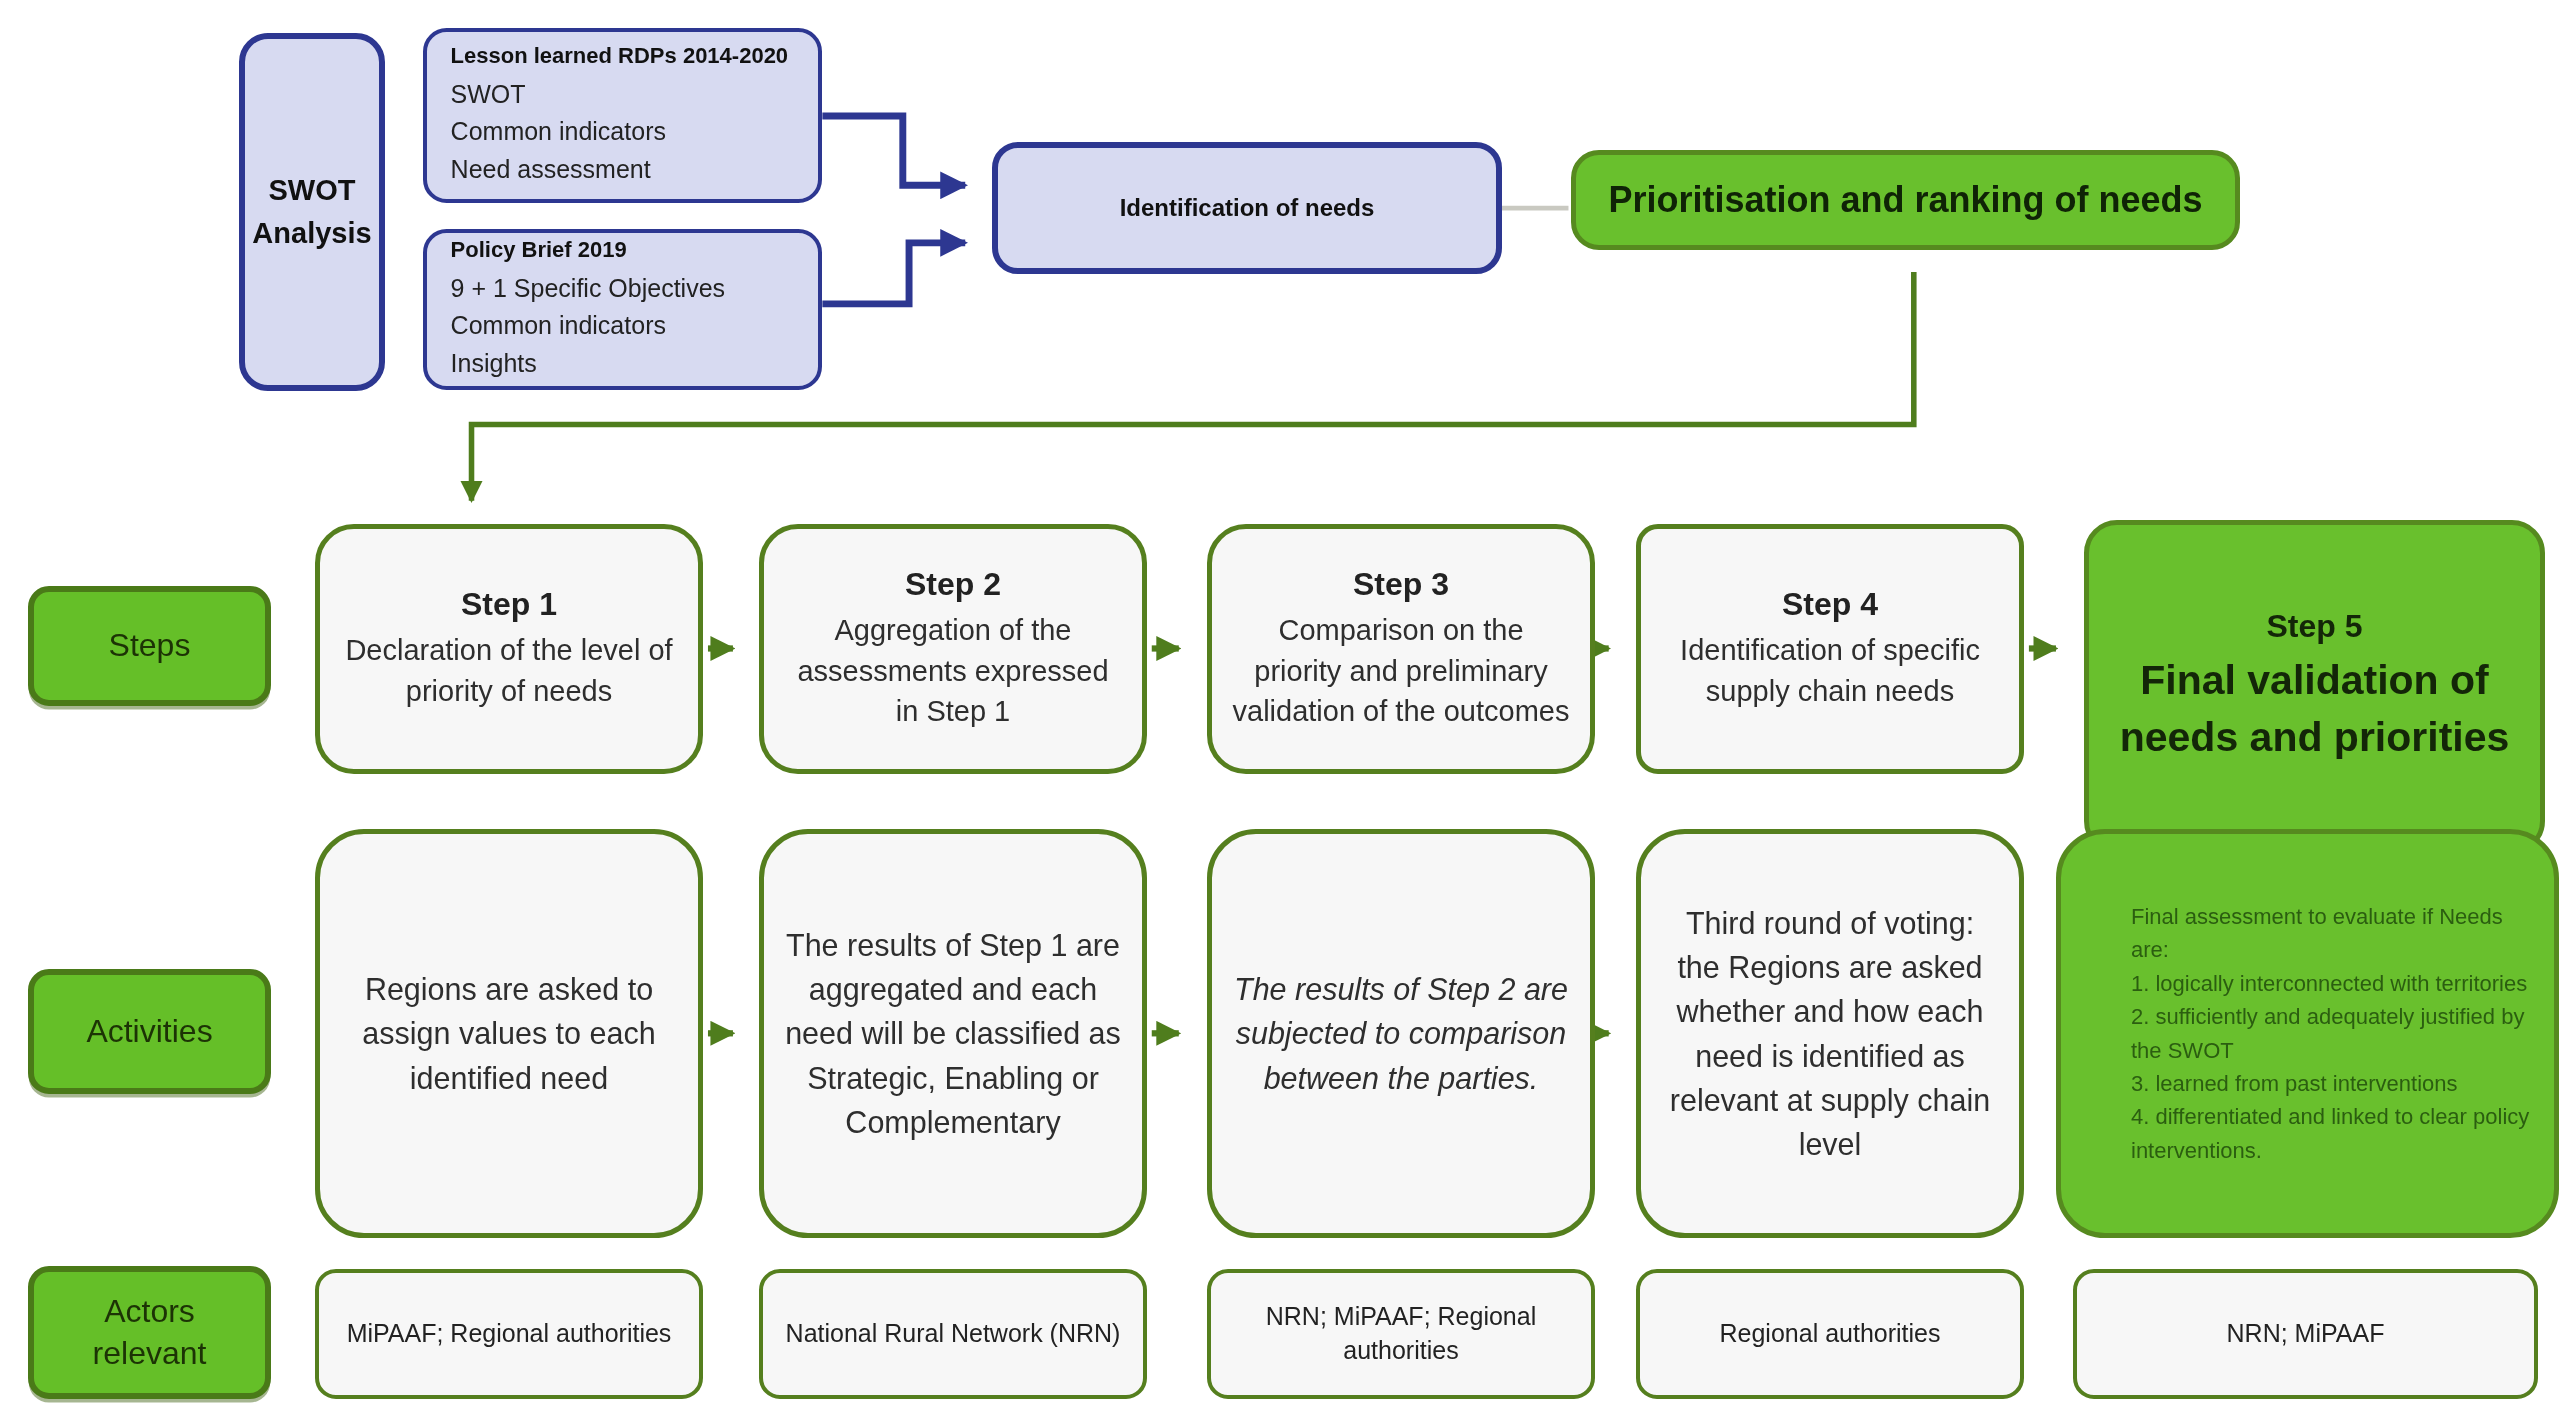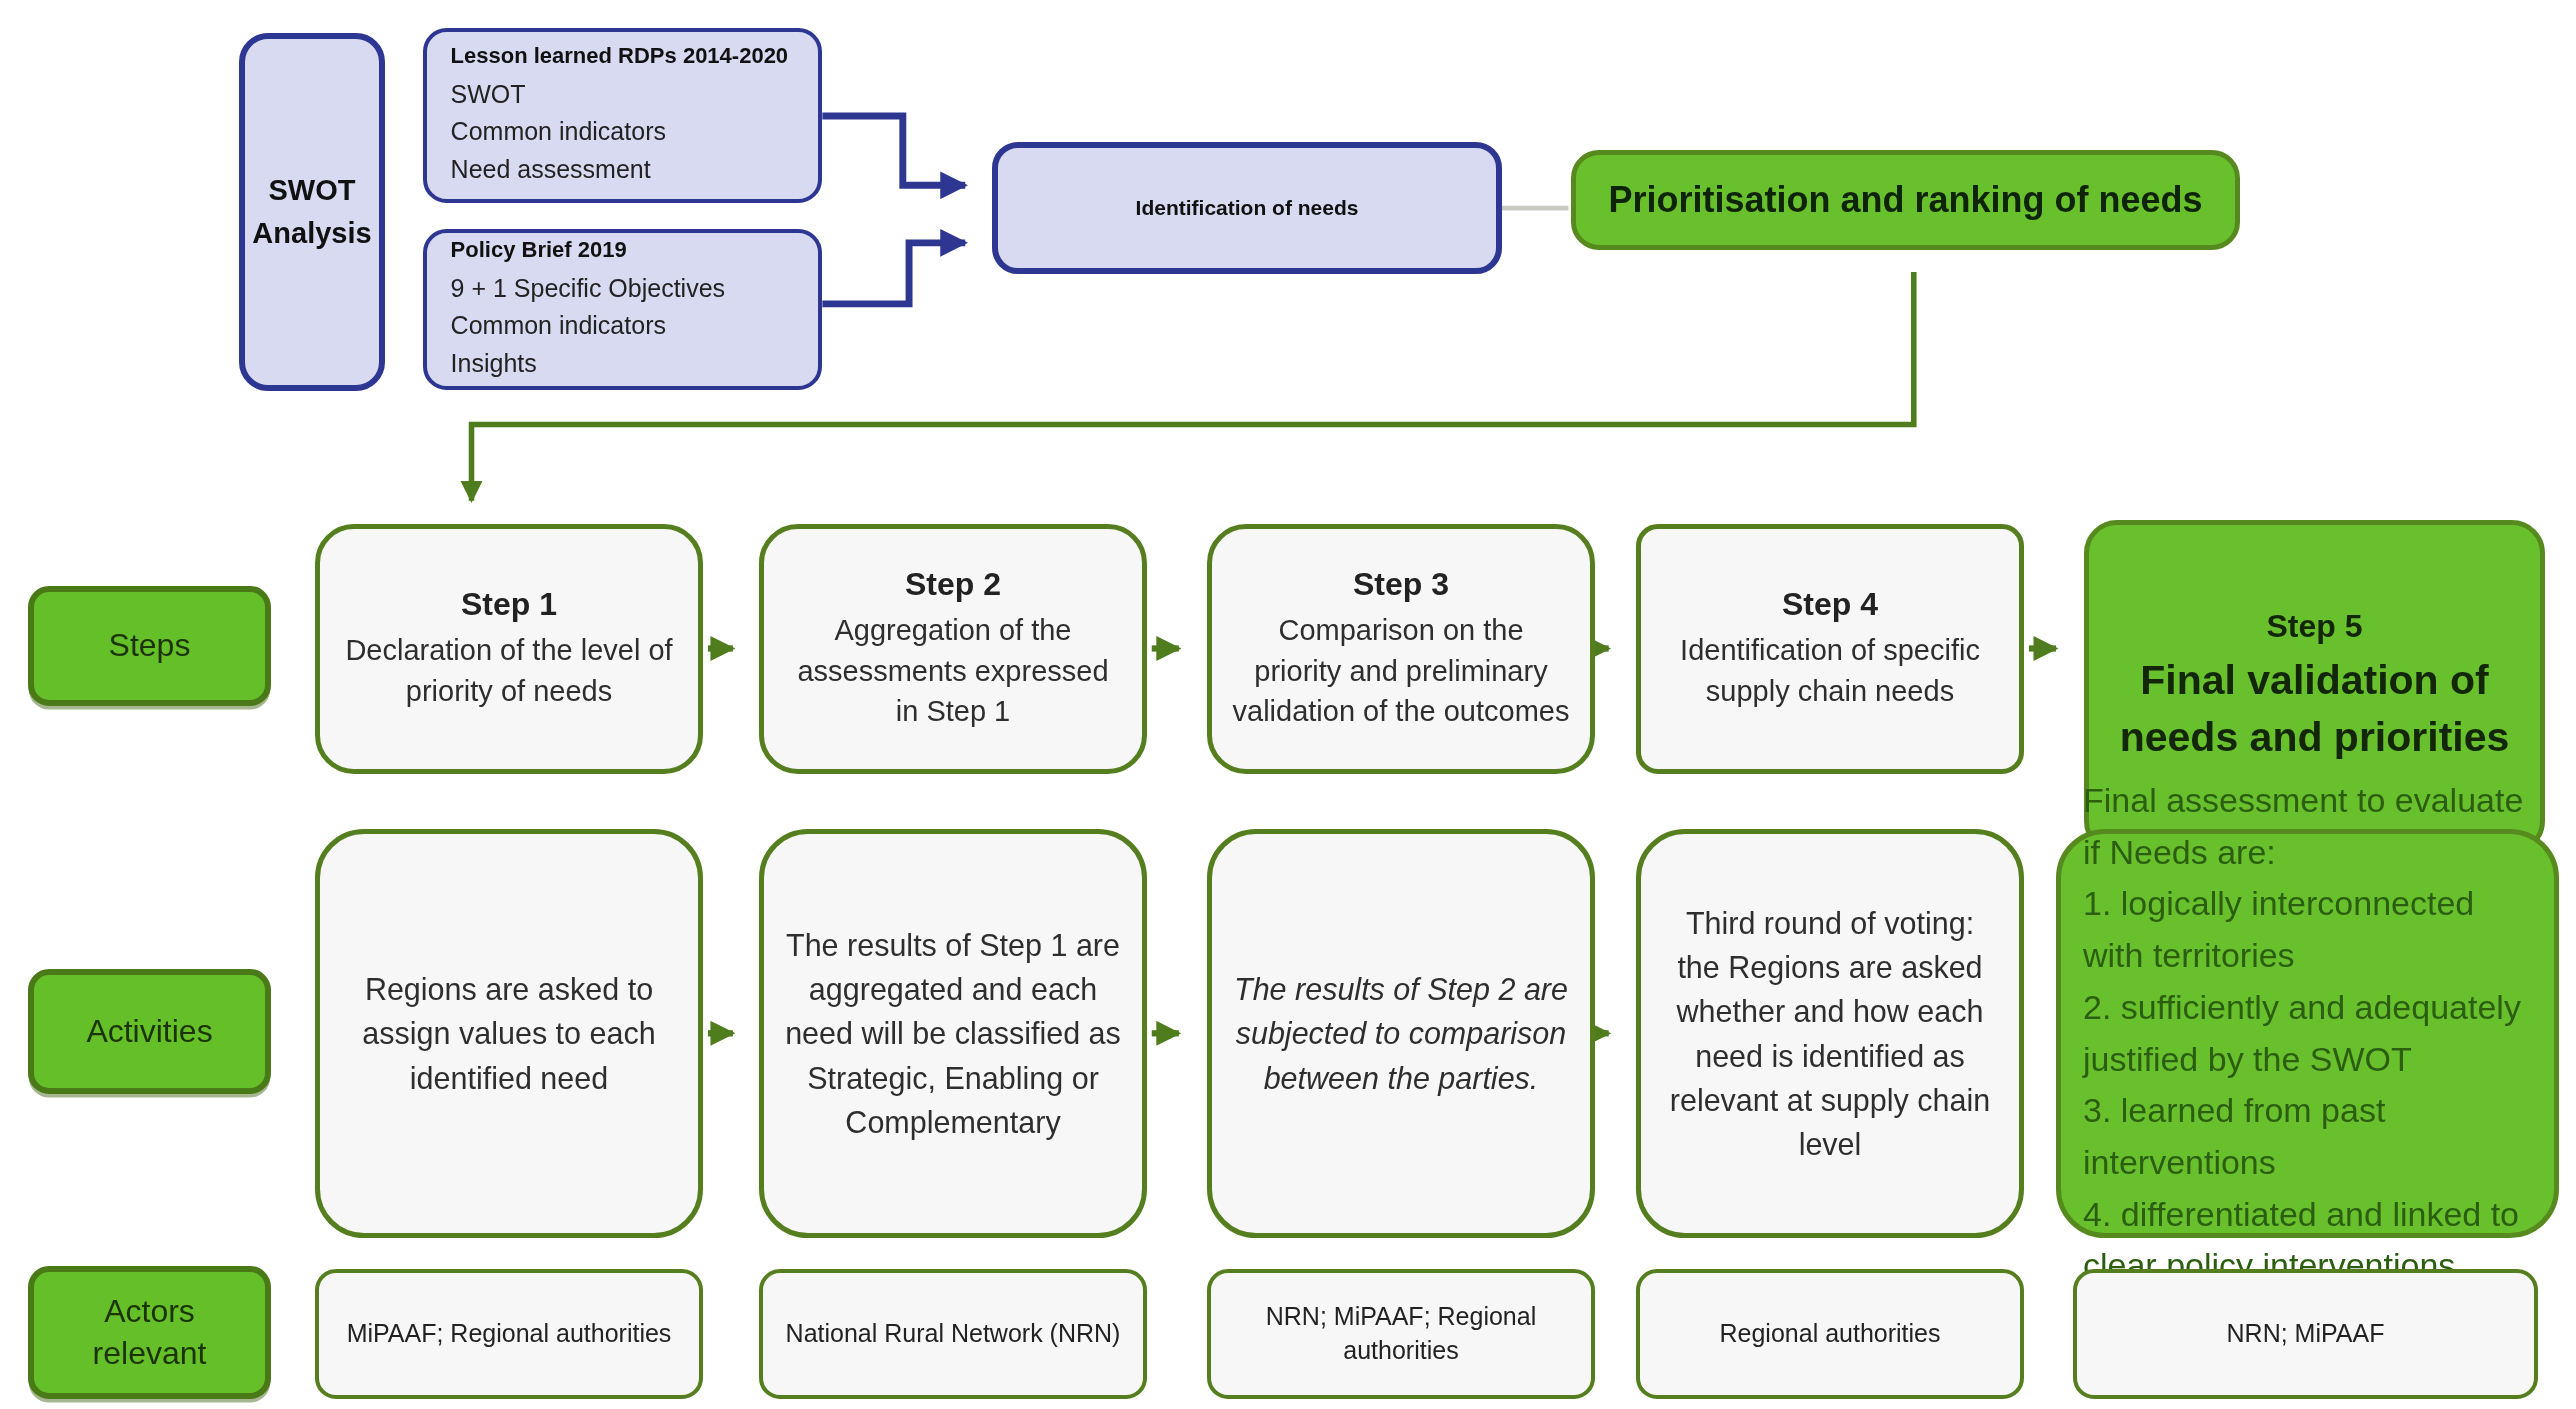--- a/index.html
+++ b/index.html
@@ -23,28 +23,28 @@
   .rowlabel{
     background:#65bf28;border:6.2px solid #4a7a18;border-radius:21px;
     color:#1c3305;font-size:32px;line-height:1.3;
     box-shadow:0 4.2px 0 -0.7px rgba(58,94,10,0.45);
   }
   .leftalign{align-items:flex-start;text-align:left;}
   .preline{white-space:pre-line;}
   .boxtitle{font-weight:bold;font-size:22px;color:#111;margin-bottom:7px;}
   .boxlines{font-size:25px;color:#222;line-height:1.5;}
   .swot-label{font-weight:bold;font-size:29px;line-height:1.5;color:#111;}
-  .ident-label{font-weight:bold;font-size:21px;color:#111;}
+  .ident-label{font-weight:bold;font-size:24px;color:#111;}
   .prior-label{font-weight:bold;font-size:36px;color:#0f2306;padding:0 28px;}
   .step-title{font-weight:bold;font-size:32px;color:#222;margin-bottom:7px;}
   .step-body{font-size:29px;color:#2e2e2e;line-height:1.4;padding:0 19.4px;}
   .step5 .step-title,.step5 .step-body{color:#132608;}
   .step5 .step-body{font-weight:bold;font-size:41px;}
   .act-body{font-size:30.5px;color:#2e2e2e;line-height:1.45;padding:0 21px;}
-  .act5-body{font-size:34px;color:#2b5e10;line-height:1.52;padding:16.6px 22px;text-align:left;}
+  .act5-body{font-size:22px;color:#2b5e10;line-height:1.52;padding:16.6px 22px;text-align:left;margin-left:48px;}
   .actor-body{font-size:25px;color:#222;line-height:1.35;padding:0 18px;}
   #connectors{position:absolute;left:0;top:0;z-index:1;}
 </style>
 </head>
 <body>
 
 <div id="canvas">
 
   <svg id="connectors" width="2576" height="1410" viewBox="0 0 3715 2033">
     <defs>

